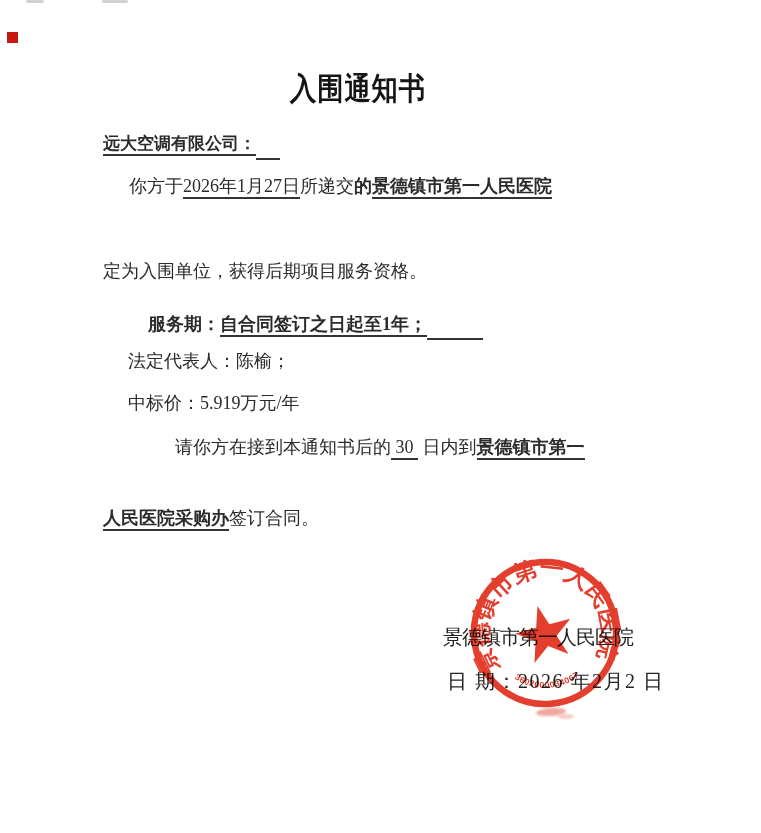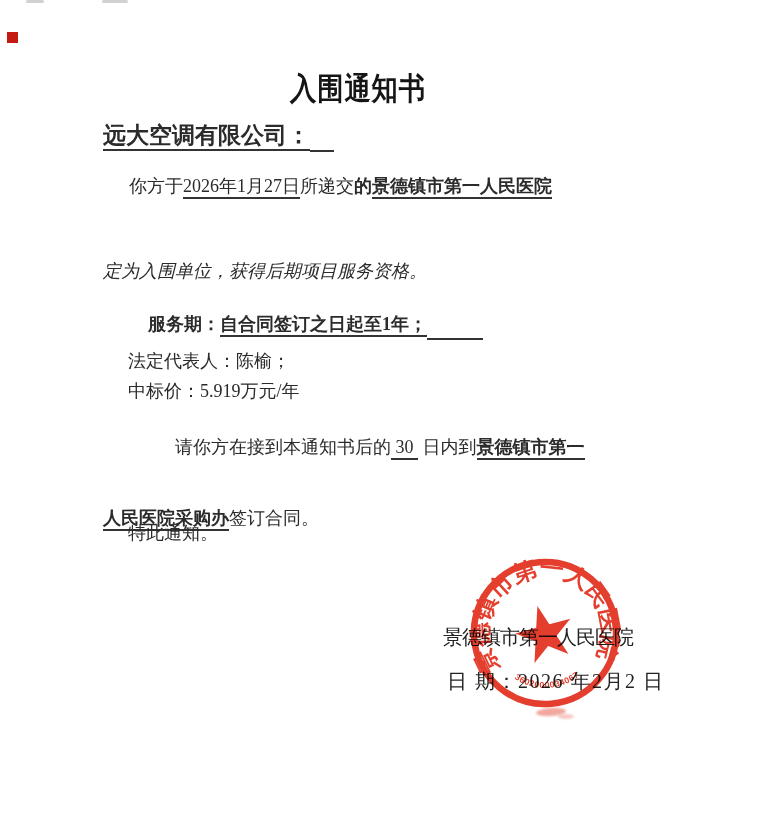--- a/index.html
+++ b/index.html
@@ -27,27 +27,27 @@
     position:absolute;
     font-size:18px;line-height:30px;
     white-space:nowrap;color:#2b2b2b;
   }
   .b{font-weight:bold;}
   .u{border-bottom:2px solid #333;padding-bottom:1px;}
   .pre{white-space:pre;}
   .uext{display:inline-block;width:56px;height:1em;border-bottom:2px solid #333;vertical-align:bottom;}
   .uext-sm{display:inline-block;width:24px;height:1em;border-bottom:2px solid #333;vertical-align:bottom;}
 
-  .line-0{top:121px;left:103px;font-size:23px;}
+  .line-0{top:129px;left:103px;font-size:17px;}
   .line-1{top:171px;left:129px;}
   .line-2{top:213px;left:103px;}
-  .line-3{top:256px;left:103px;font-style:italic;}
+  .line-3{top:256px;left:103px;}
   .line-4{top:309px;left:128px;margin-left:20px;}
   .line-5{top:346px;left:128px;}
-  .line-6{top:376px;left:128px;text-align:right;}
+  .line-6{top:388px;left:128px;text-align:right;}
   .line-7{top:432px;left:128px;margin-left:47px;}
   .line-8{top:475px;left:103px;margin-top:28px;}
   .line-9{top:518px;left:128px;}
 
   .footer-org{position:absolute;top:624px;left:443px;font-size:20px;letter-spacing:-1px;white-space:nowrap;color:#222;}
   .footer-date{position:absolute;top:668px;left:447px;font-size:20px;letter-spacing:1.5px;white-space:nowrap;color:#222;}
 
   .seal{
     position:absolute;top:553px;left:465px;width:160px;height:160px;
     mix-blend-mode:multiply;opacity:.93;
@@ -108,23 +108,20 @@
   </div>
 
   <div class="line line-7">
     <span>请你方在接到本通知书后的</span><span class="u pre"> 30 </span><span class="pre"> 日内到</span><span class="b u">景德镇市第一</span>
   </div>
 
   <div class="line line-8">
     <span class="b u">人民医院采购办</span><span>签订合同。</span>
   </div>
 
-  <div class="line line-9">
-    <span>特此通知。</span>
-  </div>
 
   <div class="footer-org">景德镇市第一人民医院</div>
   <div class="footer-date">日 期：2026 年2月2 日</div>
 
   <div class="seal">
     <svg viewBox="0 0 160 160" width="160" height="160" xmlns="http://www.w3.org/2000/svg">
       <defs>
         <path id="arcTop" d="M 33.3 112.7 A 57 57 0 1 1 126.7 112.7" fill="none"></path>
         <path id="arcBot" d="M 44.6 122.1 A 55 55 0 0 0 115.4 122.1" fill="none"></path>
       </defs>

